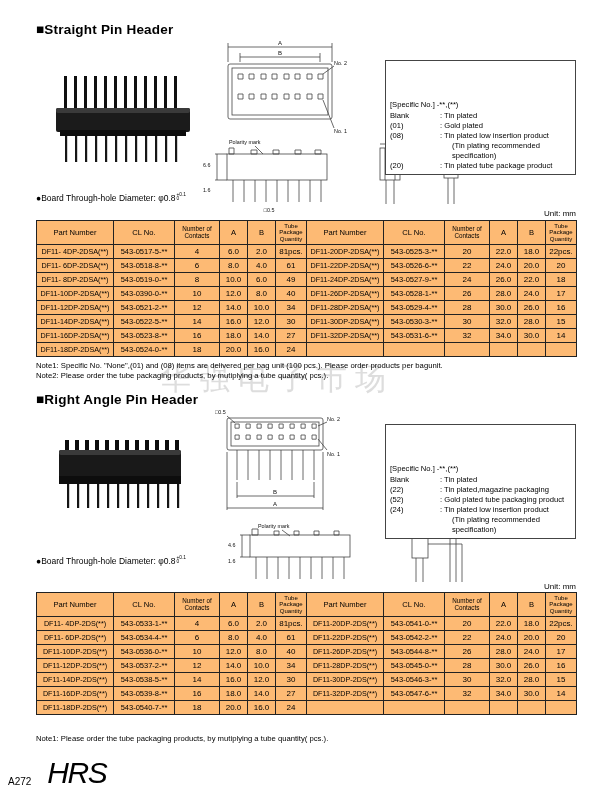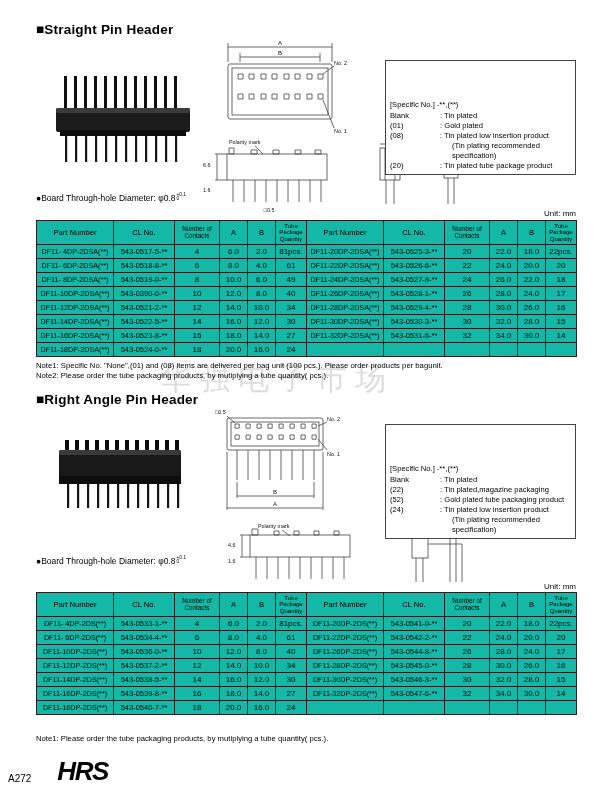--- a/index.html
+++ b/index.html
@@ -11,32 +11,32 @@
   .watermark{position:absolute;left:160px;top:358px;font-size:31px;color:#bdbdbd;opacity:.5;letter-spacing:8px;white-space:nowrap;}
   .spec-box{position:absolute;left:385px;width:191px;border:1px solid #444;padding:3px 4px;font-size:7.6px;line-height:1.32;background:#fff;}
   .spec-title{margin-bottom:1px;margin-top:36px;}
   .spec-line{display:flex;gap:20px;}
   .spec-code{width:30px;flex:none;}
   .spec-line.indent .spec-desc{padding-left:12px;}
   .hole-note{position:absolute;left:36px;font-size:8.5px;}
   .tol{display:inline-block;vertical-align:1px;margin-left:1px;font-size:4.8px;line-height:4.4px;text-align:left;}
   .tol span{display:block;}
   .unit{position:absolute;left:36px;width:540px;text-align:right;font-size:8px;}
-  table.data{position:absolute;left:36px;width:540px;border-collapse:collapse;table-layout:fixed;background:#14b8a6;}
+  table.data{position:absolute;left:36px;width:540px;border-collapse:collapse;table-layout:fixed;background:#fdba74;}
   table.data th,table.data td{border:1px solid #222;overflow:hidden;white-space:nowrap;text-align:center;padding:0 1px;}
   table.data th{height:24px;font-weight:normal;font-size:7.6px;white-space:normal;line-height:1.05;}
   table.data th.h2{font-size:6.3px;}
   table.data th.h5{font-size:6px;}
   table.data td{height:14px;font-size:8px;}
   table.data td.c0{text-align:center;font-size:7.2px;}
   table.data td.c1{font-size:7.5px;}
   .notes{position:absolute;left:36px;font-size:7.7px;line-height:1.32;}
   .footer{position:absolute;left:8px;top:756px;display:flex;align-items:flex-end;gap:16px;}
   .page-num{font-size:10px;padding-bottom:3px;}
-  .hrs-logo{font-size:26px;font-weight:bold;font-style:italic;letter-spacing:-1.5px;margin-left:10px;}
+  .hrs-logo{font-size:30px;font-weight:normal;font-style:italic;letter-spacing:-1.5px;}
   svg.tech line,svg.tech rect,svg.tech path,svg.tech polyline{stroke:#444;stroke-width:0.8;fill:none;}
   svg.tech text{font-size:6px;fill:#111;stroke:none;font-family:"Liberation Sans",sans-serif;}
   svg.tech text.sm{font-size:5.4px;}
 </style>
 </head>
 <body>
 
 <div id="page">
 
   <div class="watermark">华强电子市场</div>

